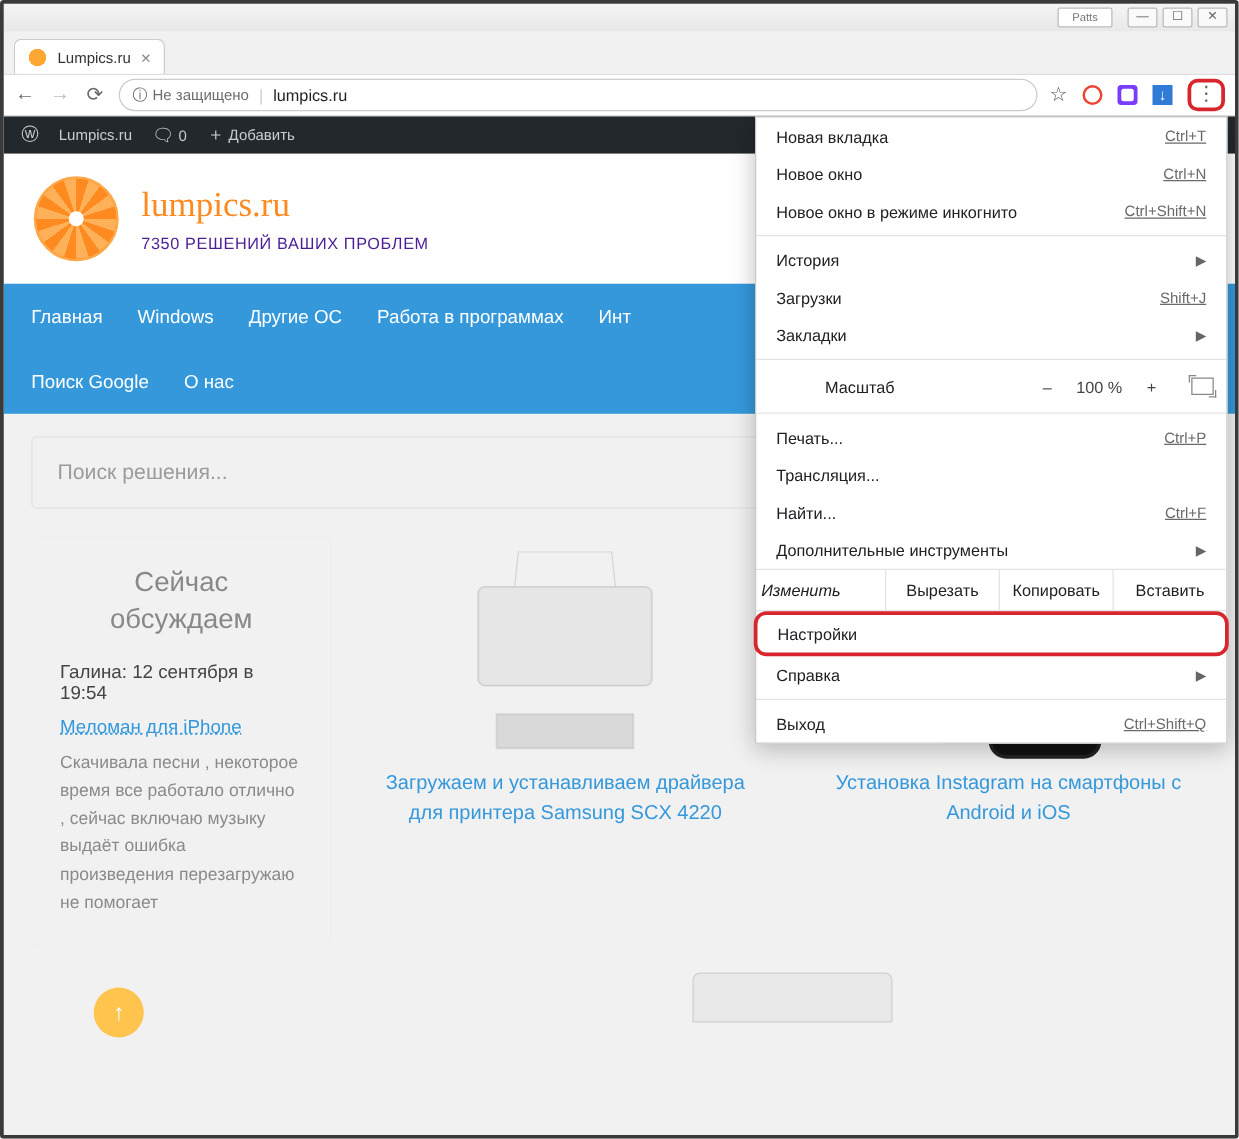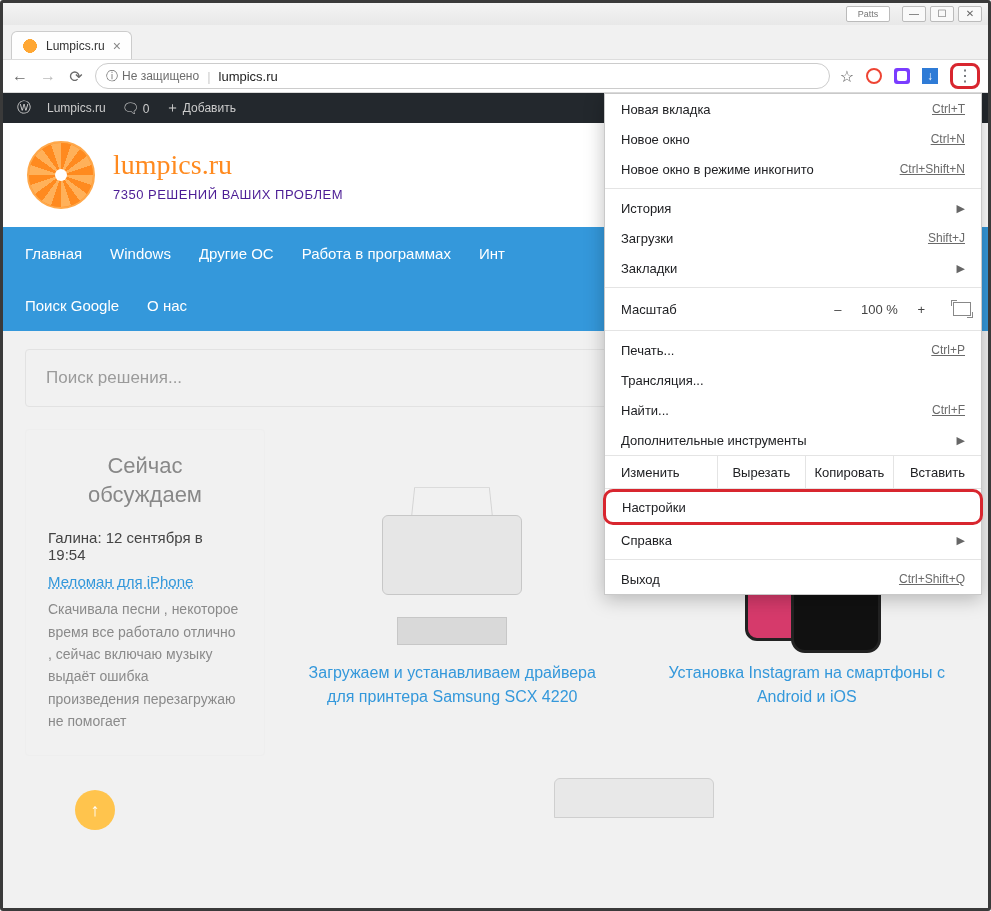--- a/index.html
+++ b/index.html
@@ -35,21 +35,21 @@
   .wp-bar .ico { font-size:14px; }
   .site-header { background:#fff; display:flex; align-items:center; gap:18px; padding:18px 24px 18px 24px; }
   .logo-orange { width:68px; height:68px; border-radius:50%; background:#ff8a1f; position:relative; overflow:hidden; border:2px solid #ffa84a;}
   .logo-orange::before{content:"";position:absolute;inset:0;background:
      repeating-conic-gradient(#ff8a1f 0 18deg, #ffb15a 18deg 36deg);}
   .logo-orange::after{content:"";position:absolute;inset:26px;border-radius:50%;background:#fff;}
   .site-title { font-family: Georgia, serif; font-size:28px; color:#ff8a1f; }
   .site-sub { font-size:13px; color:#4c1d95; margin-top:6px; text-transform:uppercase; letter-spacing:.5px;}
   .nav { background:#3498db; color:#fff; padding: 0 22px; }
   .nav-row { display:flex; gap:28px; height:52px; align-items:center; font-size:15px;}
-  .content { display:flex; gap:28px; padding: 22px; align-items: center; }
+  .content { display:flex; gap:28px; padding: 22px; }
   .searchbox { margin: 18px 22px 0 22px; border:1px solid #e2e2e2; border-radius:4px; height:58px; display:flex; align-items:center; padding:0 20px; color:#9b9b9b; font-size:17px;}
   .sidebar { width:240px; border:1px solid #eee; border-radius:4px; padding:22px; }
   .sb-title { font-size:22px; color:#888; text-align:center; line-height:1.3; margin-bottom:20px;}
   .comment-meta{ font-size:15px; color:#444; margin-bottom:10px;}
   .comment-link{ color:#3498db; text-decoration:underline dotted; font-size:15px; display:inline-block; margin-bottom:8px;}
   .comment-body{ font-size:14px; color:#8a8a8a; line-height:1.6;}
   .scrolltop{ position:absolute; left:72px; bottom:78px; width:40px; height:40px; border-radius:50%; background:#ffc44d; color:#fff; display:flex; align-items:center; justify-content:center; font-size:18px;}
   .cards { flex:1; display:flex; gap:36px; }
   .card { flex:1; text-align:center; }
   .card .img { width:180px; height:170px; margin:0 auto 16px; }
@@ -66,30 +66,30 @@
   .card-link{ color:#3498db; font-size:16px; line-height:1.5;}
   .scanner{ width:160px; height:40px; margin:0 auto; background:#e8e8e8; border:1px solid #cfcfcf; border-radius:6px 6px 0 0;}
 
   
   .menu { position:absolute; right:6px; top:0; width:378px; background:#fff; border:1px solid #c9c9c9; box-shadow: 0 4px 18px rgba(0,0,0,.25); font-size:13px; color:#202124; z-index:20;}
   .mi { display:flex; align-items:center; justify-content:space-between; height:30px; padding:0 16px; }
   .mi .arrow{ color:#666; font-size:11px;}
   .mi .short{ color:#6a6a6a; font-size:12px;text-decoration:underline;}
   .sep { height:1px; background:#e4e4e4; margin:4px 0;}
   .zoom-row{ display:flex; align-items:center; height:34px; padding:0 10px 0 16px;}
-  .zoom-row .lbl{ flex:1;}
+  .zoom-row .lbl{ flex:1;margin-left:39px;}
   .zoom-ctrl{ display:flex; align-items:center; gap:14px; color:#444;}
   .zoom-ctrl .v{ min-width:48px; text-align:center;}
   .fs{ margin-left:14px; width:18px; height:14px; border:1.5px solid #888; position:relative;}
   .fs::before,.fs::after{content:"";position:absolute;width:5px;height:5px;border:1.5px solid #888;}
   .fs::before{left:-3px; top:-3px; border-right:none;border-bottom:none;}
   .fs::after{right:-3px; bottom:-3px; border-left:none;border-top:none;}
   .edit-row{ display:flex; height:34px; border-top:1px solid #e4e4e4; border-bottom:1px solid #e4e4e4;}
   .edit-row div{ flex:1; display:flex; align-items:center; justify-content:center; border-left:1px solid #e4e4e4;}
-  .edit-row div:first-child{ border-left:none; justify-content:flex-start; padding-left:16px; flex:1.1;}
+  .edit-row div:first-child{ border-left:none; justify-content:flex-start; padding-left:4px; flex:1.1;font-style:italic;}
   .hl{ border:3px solid #d8262f; border-radius:10px; margin:0 -2px; }
 </style>
 </head>
 <body>
 
 <div class="frame">
 
   <div class="win-titlebar">
     <div class="win-title-chip">Patts</div>
     <div class="win-btns">

